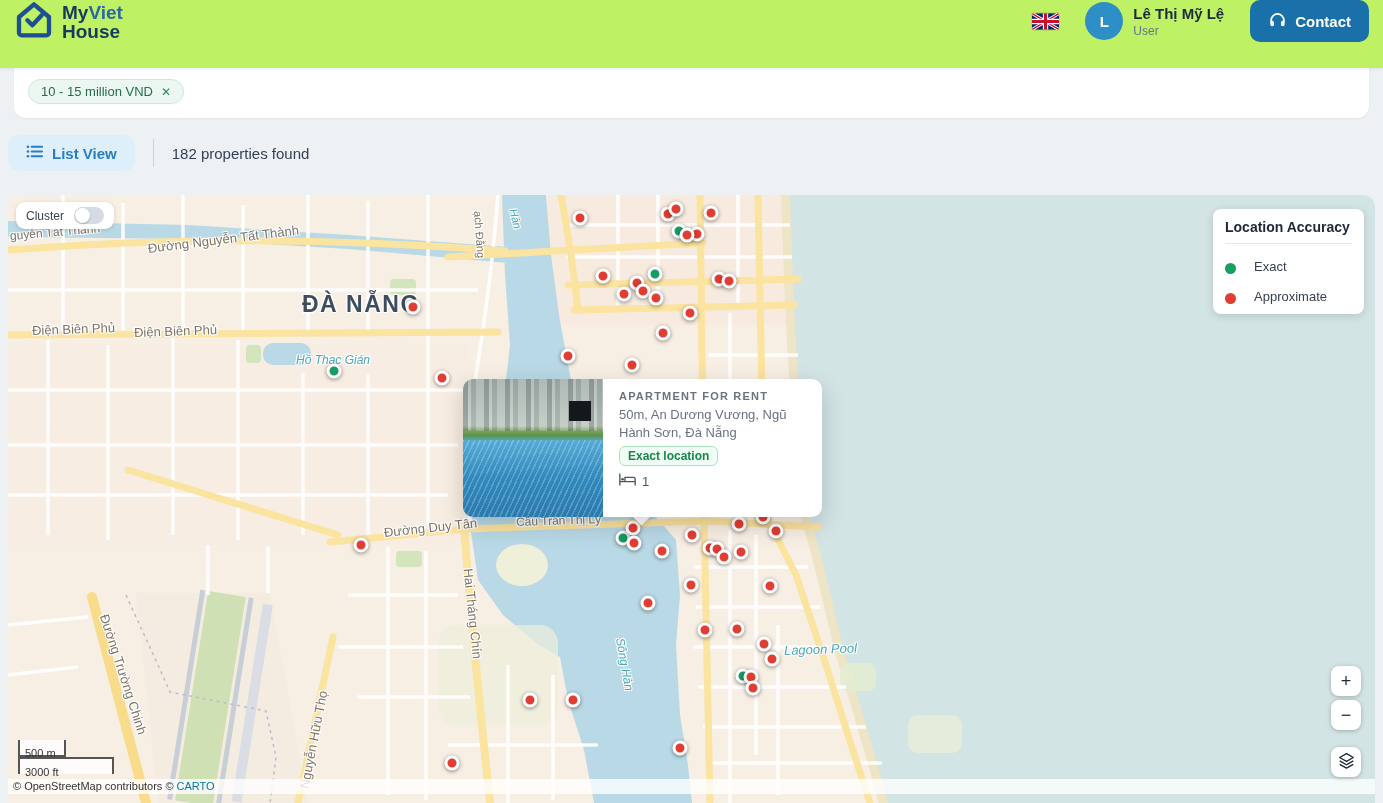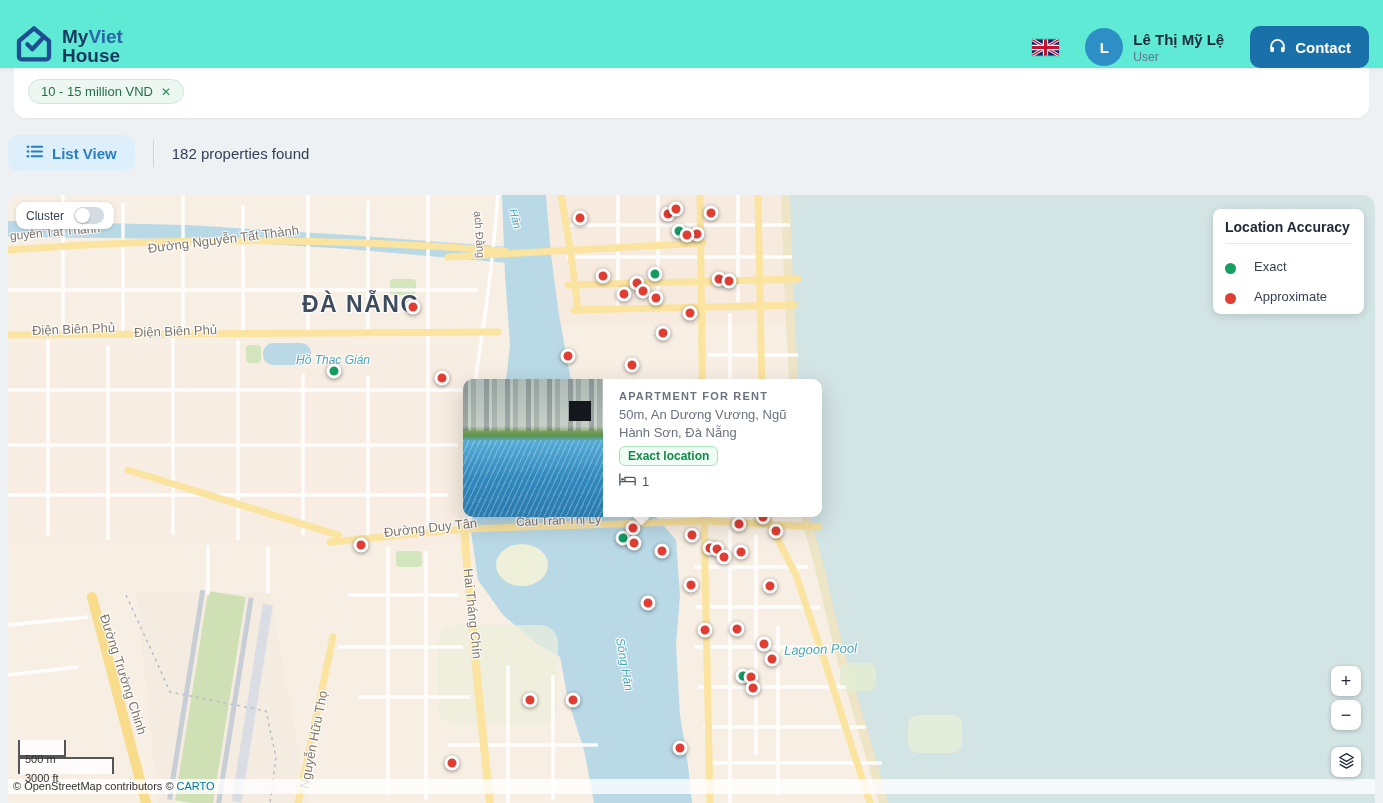--- a/index.html
+++ b/index.html
@@ -1,21 +1,21 @@
 <!DOCTYPE html>
 <html><head>
 <meta charset="utf-8">
 <style>
   * { margin:0; padding:0; box-sizing:border-box; }
   html,body { width:1383px; height:803px; overflow:hidden; }
   body { font-family:"Liberation Sans", sans-serif; background:#eef1f4; position:relative; }
 
   
-  .header { position:absolute; top:0; left:0; width:1383px; height:68px; background:#5eead4;
-            box-shadow:0 1px 3px rgba(0,0,0,.08); z-index:50; display:flex; align-items:flex-end;
+  .header { position:absolute; top:0; left:0; width:1383px; height:68px; background:#bef264;
+            box-shadow:0 1px 3px rgba(0,0,0,.08); z-index:50; display:flex; align-items:flex-start;
             padding:0 14px; }
   .logo { display:flex; align-items:center; gap:8px; }
   .logo-text { font-weight:800; font-size:19px; line-height:1.0; color:#17395f; }
   .logo-text .lt-b { color:#2c66a8; }
   .header-right { margin-left:auto; display:flex; align-items:center; gap:26px; }
   .flag { width:27px; height:17px; border-radius:2px; overflow:hidden; box-shadow:0 0 0 1px rgba(0,0,0,.08); }
   .userbox { display:flex; align-items:center; gap:10px; }
   .avatar { width:38px; height:38px; border-radius:50%; background:#2e8fc6; color:#fff;
             display:flex; align-items:center; justify-content:center; font-size:15px; font-weight:600; }
   .uname { font-size:15px; font-weight:700; color:#1e293b; }
@@ -75,21 +75,21 @@
   .legend-item span.ll { font-size:13px; color:#374151; }
 
   
   .zbtn { position:absolute; right:14px; width:30px; height:30px; background:#fff; border:none;
           border-radius:8px; box-shadow:0 1px 4px rgba(0,0,0,.25); font-size:18px; color:#1f2937;
           font-family:inherit; cursor:pointer; z-index:20; line-height:1; }
   .z-in { top:471px; } .z-out { top:505px; } .z-layers { top:552px; display:flex; align-items:center; justify-content:center; }
 
   
   .scalebox { position:absolute; left:10px; top:545px; z-index:20; font-size:11px; color:#333; }
-  .scale-line { background:rgba(255,255,255,.8); padding:13px 5px 0 5px; border:2px solid #555; white-space:nowrap; }
+  .scale-line { background:rgba(255,255,255,.8); padding:7px 5px 0 5px; border:2px solid #555; white-space:nowrap; }
   .scale-line.metric { border-top:none; width:48px; height:17px; }
   .scale-line.imperial { border-bottom:none; margin-top:0px; width:96px; height:17px; }
 
   
   .attribution { position:absolute; left:0; bottom:9px; width:100%; height:15px; z-index:19;
                  background:rgba(255,255,255,.78); font-size:11px; color:#333; padding:1px 0 0 5px; }
   .attribution a { color:#0078A8; text-decoration:none; cursor:pointer; }
 
   
   .popup-tail { position:absolute; left:625px; top:310px; width:17px; height:17px; background:#fff;

